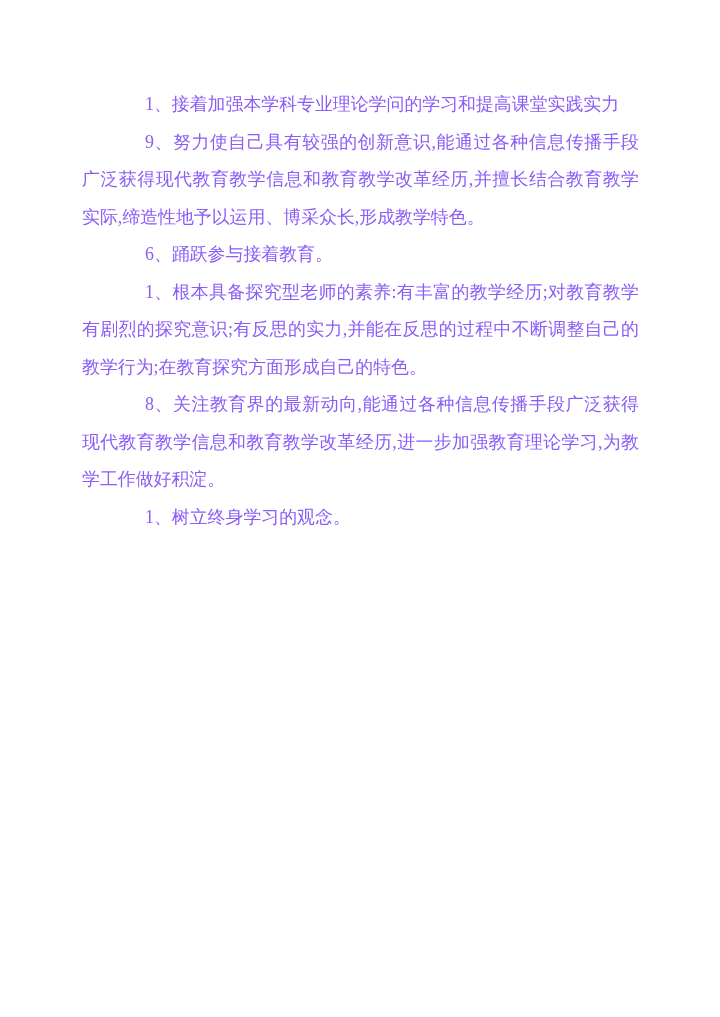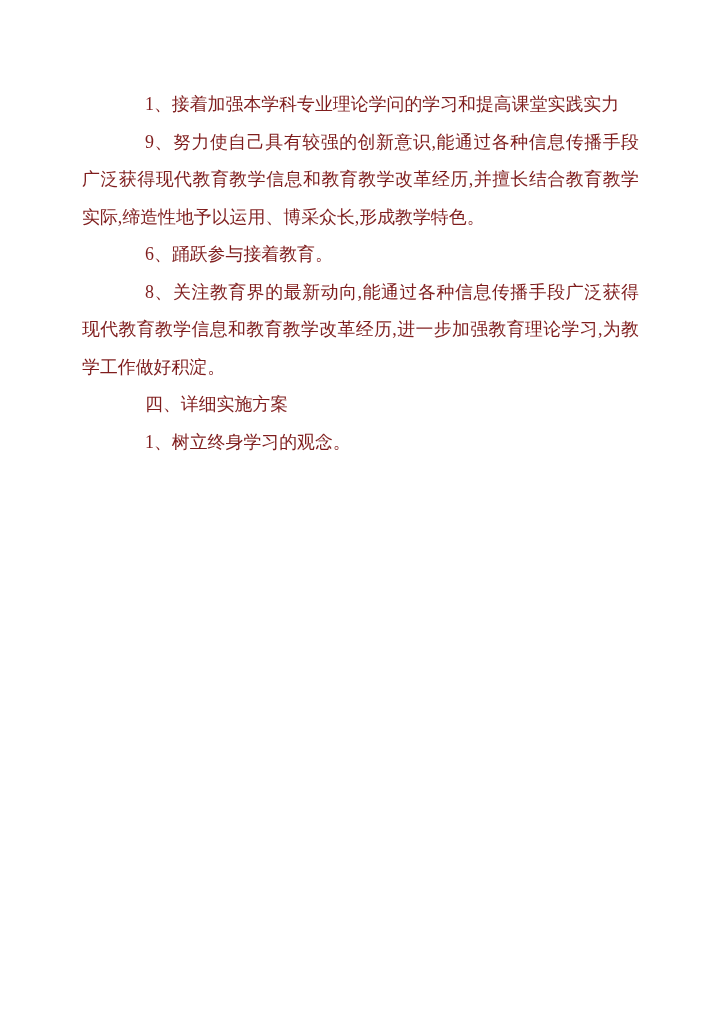--- a/index.html
+++ b/index.html
@@ -22,36 +22,36 @@
     background: #ffffff;
   }
   .content {
     position: absolute;
     left: 82px;
     top: 86px;
     width: 557px;
     font-family: "Liberation Serif", "DejaVu Serif", serif;
     font-size: 17.9px;
     line-height: 37.52px;
-    color: #7f1d1d;
+    color: #8b5cf6;
     text-align: justify;
     font-weight: 400;
   }
   .para {
     margin: 0;
     padding: 0;
     text-indent: 63px;
     word-break: break-all;
   }
 </style>
 </head>
 <body>
 
 <div class="page">
   <div class="content">
     <p class="para">1、接着加强本学科专业理论学问的学习和提高课堂实践实力</p>
     <p class="para">9、努力使自己具有较强的创新意识,能通过各种信息传播手段广泛获得现代教育教学信息和教育教学改革经历,并擅长结合教育教学实际,缔造性地予以运用、博采众长,形成教学特色。</p>
     <p class="para">6、踊跃参与接着教育。</p>
+    <p class="para">1、根本具备探究型老师的素养:有丰富的教学经历;对教育教学有剧烈的探究意识;有反思的实力,并能在反思的过程中不断调整自己的教学行为;在教育探究方面形成自己的特色。</p>
     <p class="para">8、关注教育界的最新动向,能通过各种信息传播手段广泛获得现代教育教学信息和教育教学改革经历,进一步加强教育理论学习,为教学工作做好积淀。</p>
-    <p class="para">四、详细实施方案</p>
     <p class="para">1、树立终身学习的观念。</p>
   </div>
 </div>
 
 </body></html>

